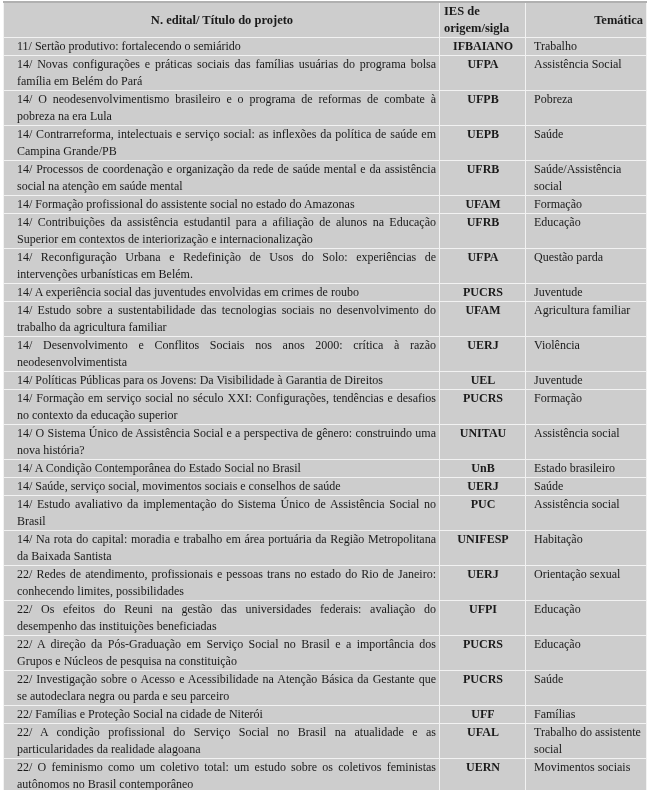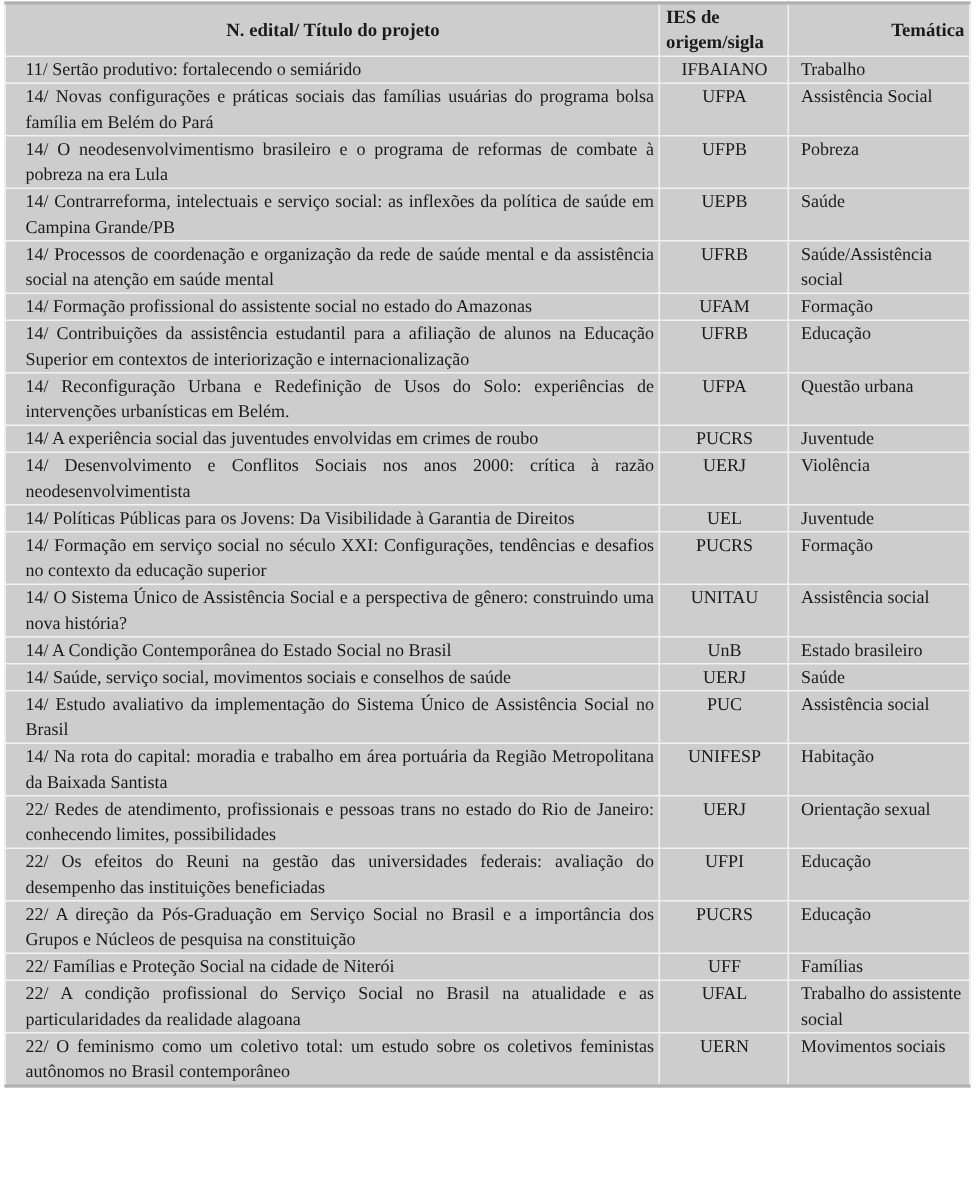--- a/index.html
+++ b/index.html
@@ -8,21 +8,21 @@
   table { border-collapse: collapse; width: 643px; background: #cdcdcd; table-layout: fixed; }
   col.c1 { width: 436px; }
   col.c2 { width: 86px; }
   col.c3 { width: 121px; }
   th, td { border: 1px solid #f2f2f2; font-size: 12px; line-height: 17px; padding: 0 3px 0 4px; vertical-align: top; }
   th { font-weight: bold; height: 34px; vertical-align: middle; font-size: 12.5px; line-height: 17px; }
   th.h1 { text-align: center; }
   th.h2 { text-align: left; }
   th.h3 { text-align: right; padding-left: 8px; }
   td.title { text-align: justify; padding-left: 13px; }
-  td.ies { text-align: center; }
+  td.ies { text-align: center; font-weight: bold; }
   td.tema { padding-left: 8px; }
   table { border-top: 2px solid #b0b0b0; border-bottom: 2px solid #b0b0b0; }
 </style>
 </head>
 <body>
 
 <div class="tbl-wrap">
   <table>
     <colgroup>
         <col class="c1">
@@ -68,26 +68,31 @@
           <td class="tema">Formação</td>
         </tr>
         <tr>
           <td class="title">14/ Contribuições da assistência estudantil para a afiliação de alunos na Educação Superior em contextos de interiorização e internacionalização</td>
           <td class="ies">UFRB</td>
           <td class="tema">Educação</td>
         </tr>
         <tr>
           <td class="title">14/ Reconfiguração Urbana e Redefinição de Usos do Solo: experiências de intervenções urbanísticas em Belém.</td>
           <td class="ies">UFPA</td>
-          <td class="tema">Questão urbana</td>
+          <td class="tema">Questão parda</td>
         </tr>
         <tr>
           <td class="title">14/ A experiência social das juventudes envolvidas em crimes de roubo</td>
           <td class="ies">PUCRS</td>
           <td class="tema">Juventude</td>
+        </tr>
+        <tr>
+          <td class="title">14/ Estudo sobre a sustentabilidade das tecnologias sociais no desenvolvimento do trabalho da agricultura familiar</td>
+          <td class="ies">UFAM</td>
+          <td class="tema">Agricultura familiar</td>
         </tr>
         <tr>
           <td class="title">14/ Desenvolvimento e Conflitos Sociais nos anos 2000: crítica à razão neodesenvolvimentista</td>
           <td class="ies">UERJ</td>
           <td class="tema">Violência</td>
         </tr>
         <tr>
           <td class="title">14/ Políticas Públicas para os Jovens: Da Visibilidade à Garantia de Direitos</td>
           <td class="ies">UEL</td>
           <td class="tema">Juventude</td>
@@ -131,20 +136,25 @@
           <td class="title">22/ Os efeitos do Reuni na gestão das universidades federais: avaliação do desempenho das instituições beneficiadas</td>
           <td class="ies">UFPI</td>
           <td class="tema">Educação</td>
         </tr>
         <tr>
           <td class="title">22/ A direção da Pós-Graduação em Serviço Social no Brasil e a importância dos Grupos e Núcleos de pesquisa na constituição</td>
           <td class="ies">PUCRS</td>
           <td class="tema">Educação</td>
         </tr>
         <tr>
+          <td class="title">22/ Investigação sobre o Acesso e Acessibilidade na Atenção Básica da Gestante que se autodeclara negra ou parda e seu parceiro</td>
+          <td class="ies">PUCRS</td>
+          <td class="tema">Saúde</td>
+        </tr>
+        <tr>
           <td class="title">22/ Famílias e Proteção Social na cidade de Niterói</td>
           <td class="ies">UFF</td>
           <td class="tema">Famílias</td>
         </tr>
         <tr>
           <td class="title">22/ A condição profissional do Serviço Social no Brasil na atualidade e as particularidades da realidade alagoana</td>
           <td class="ies">UFAL</td>
           <td class="tema">Trabalho do assistente social</td>
         </tr>
         <tr>

